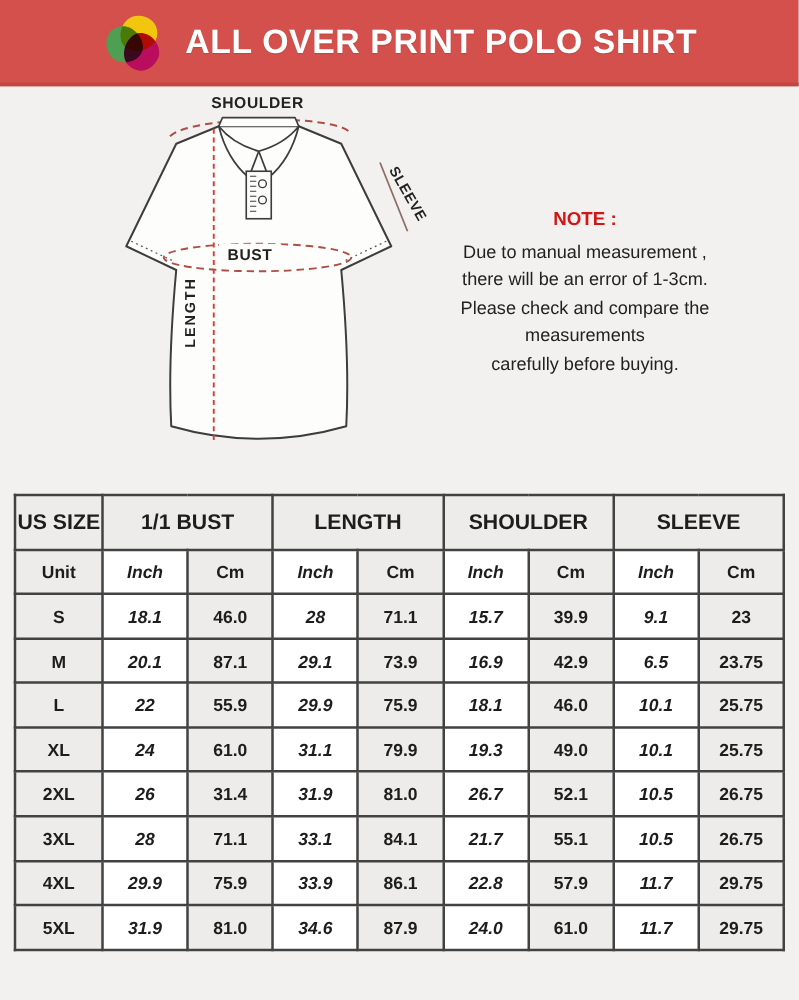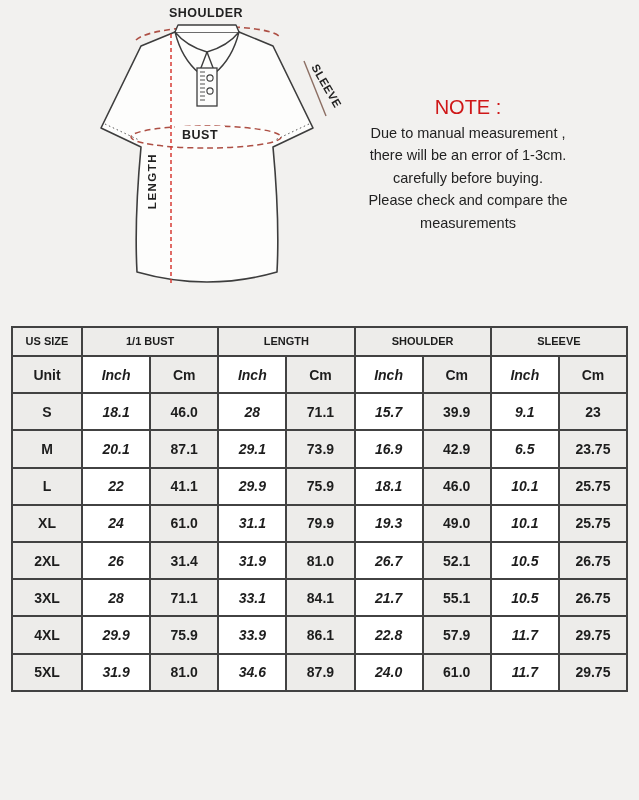--- a/index.html
+++ b/index.html
@@ -22,44 +22,54 @@
   .logo-svg{display:block;}
 
   
   .diagram-area{position:relative;height:326px;}
   .shirt-svg{position:absolute;left:57px;top:0px;}
 
   .note{
     position:absolute;left:320px;top:96px;width:296px;
     text-align:center;color:#222222;font-size:14.5px;line-height:22.5px;
   }
-  .note-heading{font-weight:normal;font-size:20px;margin-bottom:3px;}
+  .note-heading{font-weight:bold;font-size:15px;margin-bottom:3px;}
   .b{font-weight:normal;}
 
   
   .table-wrap{padding:0 11px;}
   table.size-table{
     width:100%;height:366px;table-layout:fixed;
     border-collapse:collapse;border:2px solid #3e3e3e;
     background:#ffffff;
   }
   .size-table th,.size-table td{
     border:2px solid #424242;text-align:center;vertical-align:middle;
     font-weight:bold;color:#1d1d1d;padding:0;
   }
-  .size-table th{font-size:11px;}
+  .size-table th{font-size:17px;}
   .size-table td{font-size:14px;}
   .cg{background:#edecea;}
   .cw{background:#ffffff;font-style:italic;}
 </style>
 </head>
 <body>
 
 <div class="page">
 
+  <div class="hdr">
+    <svg class="logo-svg" width="54" height="56" viewBox="0 0 60 62">
+      <g style="isolation:isolate" transform="translate(30,33)">
+        <path d="M0,-24 C13,-26 24,-16 20,-4 C17,6 2,10 -7,4 C-16,-2 -13,-20 0,-24 Z" fill="#f2c50e" style="mix-blend-mode:multiply" transform="rotate(-6)"></path>
+        <path d="M0,-24 C13,-26 24,-16 20,-4 C17,6 2,10 -7,4 C-16,-2 -13,-20 0,-24 Z" fill="#bb0d5e" style="mix-blend-mode:multiply" transform="rotate(117)"></path>
+        <path d="M0,-24 C13,-26 24,-16 20,-4 C17,6 2,10 -7,4 C-16,-2 -13,-20 0,-24 Z" fill="#4f9f52" style="mix-blend-mode:multiply" transform="rotate(238)"></path>
+      </g>
+    </svg>
+    <h1 class="hdr-title">ALL OVER PRINT POLO SHIRT</h1>
+  </div>
 
   <div class="diagram-area">
 
     <svg class="shirt-svg" width="290" height="322" viewBox="0 0 290 322">
 
       <text x="149" y="17" text-anchor="middle" font-size="12.5" font-weight="bold" fill="#222" letter-spacing="0.5">SHOULDER</text>
 
       <path d="M79,40 C95,24 205,22 222,36" fill="none" stroke="#ad4f44" stroke-width="1.6" stroke-dasharray="6,4"></path>
 
       <path d="M84,46 L44,128 L84,147 C80,190 78,235 80,272 Q150,292 220,272
@@ -96,22 +106,22 @@
       <line x1="247" y1="61" x2="269" y2="116" stroke="#8c6e63" stroke-width="1.4"></line>
       <text transform="translate(266,88) rotate(60)" text-anchor="middle" font-size="11.5" font-weight="bold" fill="#222" letter-spacing="0.5">SLEEVE</text>
     </svg>
 
     <div class="note">
       <div class="note-heading" style="color:#cf1717;">NOTE :</div>
       <div>Due to manual measurement ,</div>
       <div>
         <span>there will be an error of </span><span class="b">1-3cm.</span>
       </div>
+      <div>Please check and compare the measurements</div>
       <div>carefully before buying.</div>
-      <div>Please check and compare the measurements</div>
     </div>
   </div>
 
   <div class="table-wrap">
     <table class="size-table">
       <colgroup>
         <col style="width:70px">
         <col>
           <col>
           <col>
@@ -158,21 +168,21 @@
             <td class="cw">29.1</td>
             <td class="cg">73.9</td>
             <td class="cw">16.9</td>
             <td class="cg">42.9</td>
             <td class="cw">6.5</td>
             <td class="cg">23.75</td>
           </tr>
           <tr>
             <td class="cg">L</td>
             <td class="cw">22</td>
-            <td class="cg">41.1</td>
+            <td class="cg">55.9</td>
             <td class="cw">29.9</td>
             <td class="cg">75.9</td>
             <td class="cw">18.1</td>
             <td class="cg">46.0</td>
             <td class="cw">10.1</td>
             <td class="cg">25.75</td>
           </tr>
           <tr>
             <td class="cg">XL</td>
             <td class="cw">24</td>

